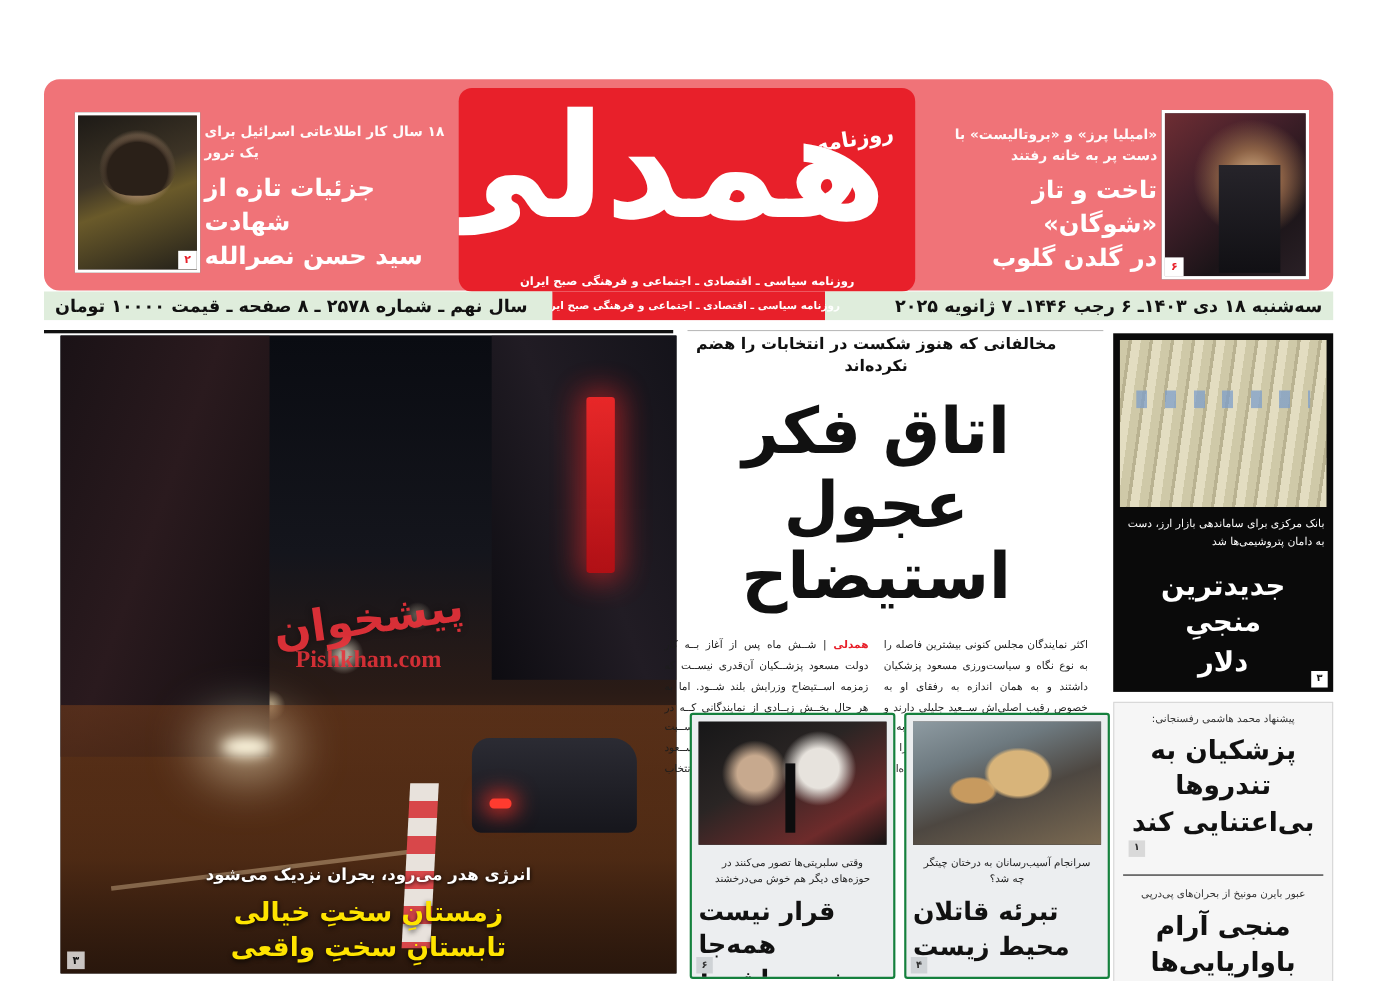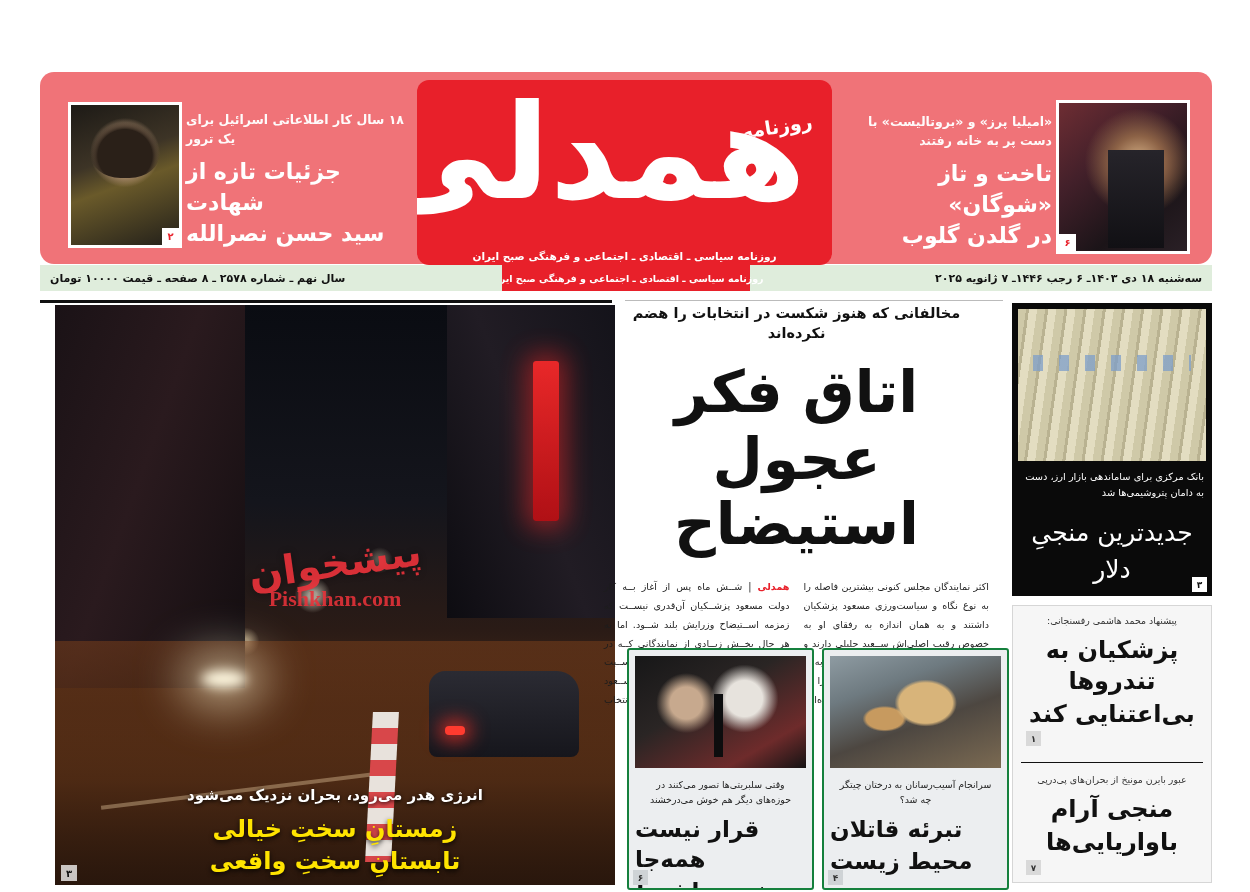--- a/index.html
+++ b/index.html
@@ -72,21 +72,21 @@
   .ph-gg{background:
     radial-gradient(circle at 62% 40%,#d9b489 0%,#8c6246 22%,transparent 45%),
     linear-gradient(140deg,#6e2d33 0%,#43202a 35%,#1b1418 70%,#2a2026 100%);}
   .ph-gg:after{content:"";position:absolute;left:38%;top:32%;width:44%;height:66%;
     background:linear-gradient(180deg,#26242a,#111014);}
 
   
   .infobar{position:absolute;left:40px;top:265px;width:1172px;height:26px;}
   .info-cell{
     position:absolute;top:0;height:26px;background:#dfeddc;
-    display:flex;align-items:center;color:#111;font-size:11px;font-weight:700;
+    display:flex;align-items:center;color:#111;font-size:16px;font-weight:700;
     white-space:nowrap;
   }
   .info-right{right:0;width:462px;justify-content:flex-start;padding-right:10px;box-sizing:border-box;}
   .info-mid{left:462px;width:248px;background:#e8202a;color:#fff;justify-content:center;font-size:9.5px;font-weight:700;}
   .info-left{left:0;width:462px;justify-content:flex-end;padding-left:10px;box-sizing:border-box;}
 
   
   .rule-top{position:absolute;left:40px;top:300px;width:572px;height:3px;background:#111;}
   .rule-top2{position:absolute;left:625px;top:300px;width:378px;height:1px;background:#bbb;}
 
@@ -168,21 +168,21 @@
   
   .side{position:absolute;left:1012px;top:303px;width:200px;}
   .sblack{background:#0a0a0a;color:#fff;padding:6px;box-sizing:border-box;position:relative;}
   .sblack .img{height:152px;overflow:hidden;}
   .img-cash{height:100%;background:
     repeating-linear-gradient(98deg,#cfc9a8 0 8px,#b9b291 8px 11px,#e3ddc1 11px 19px),
     linear-gradient(180deg,#cfc8a4,#8e8a6d);}
   .img-cash:after{content:"";position:absolute;left:8%;top:30%;width:84%;height:16px;
     background:repeating-linear-gradient(90deg,#7d9ec9 0 10px,transparent 10px 26px);opacity:.75;}
   .sblack .k{font-size:9.8px;line-height:1.65;text-align:right;margin:8px 2px 16px;}
-  .sblack .t{font-size:25px;font-weight:400;text-align:center;line-height:1.3;margin:8px 0 4px;}
+  .sblack .t{font-size:25px;font-weight:700;text-align:center;line-height:1.3;margin:8px 0 4px;}
   .sblack .pg{position:absolute;right:5px;bottom:4px;width:15px;height:15px;background:#fff;color:#111;
     font-size:9px;font-weight:700;display:flex;align-items:center;justify-content:center;}
 
   .swhite{background:#f6f6f6;border:1px solid #d6d6d6;margin-top:9px;padding:8px 8px 6px;box-sizing:border-box;position:relative;}
   .swhite .k{font-size:9.4px;line-height:1.55;text-align:center;color:#333;}
   .swhite .t{font-size:24px;font-weight:700;text-align:center;line-height:1.3;color:#111;margin-top:6px;}
   .swhite .divider{height:1px;background:#111;margin:14px 0 10px;}
   .swhite .pgl{position:absolute;width:15px;height:15px;background:#d9d9d9;color:#333;
     font-size:9px;font-weight:700;display:flex;align-items:center;justify-content:center;left:5px;}
 </style>

